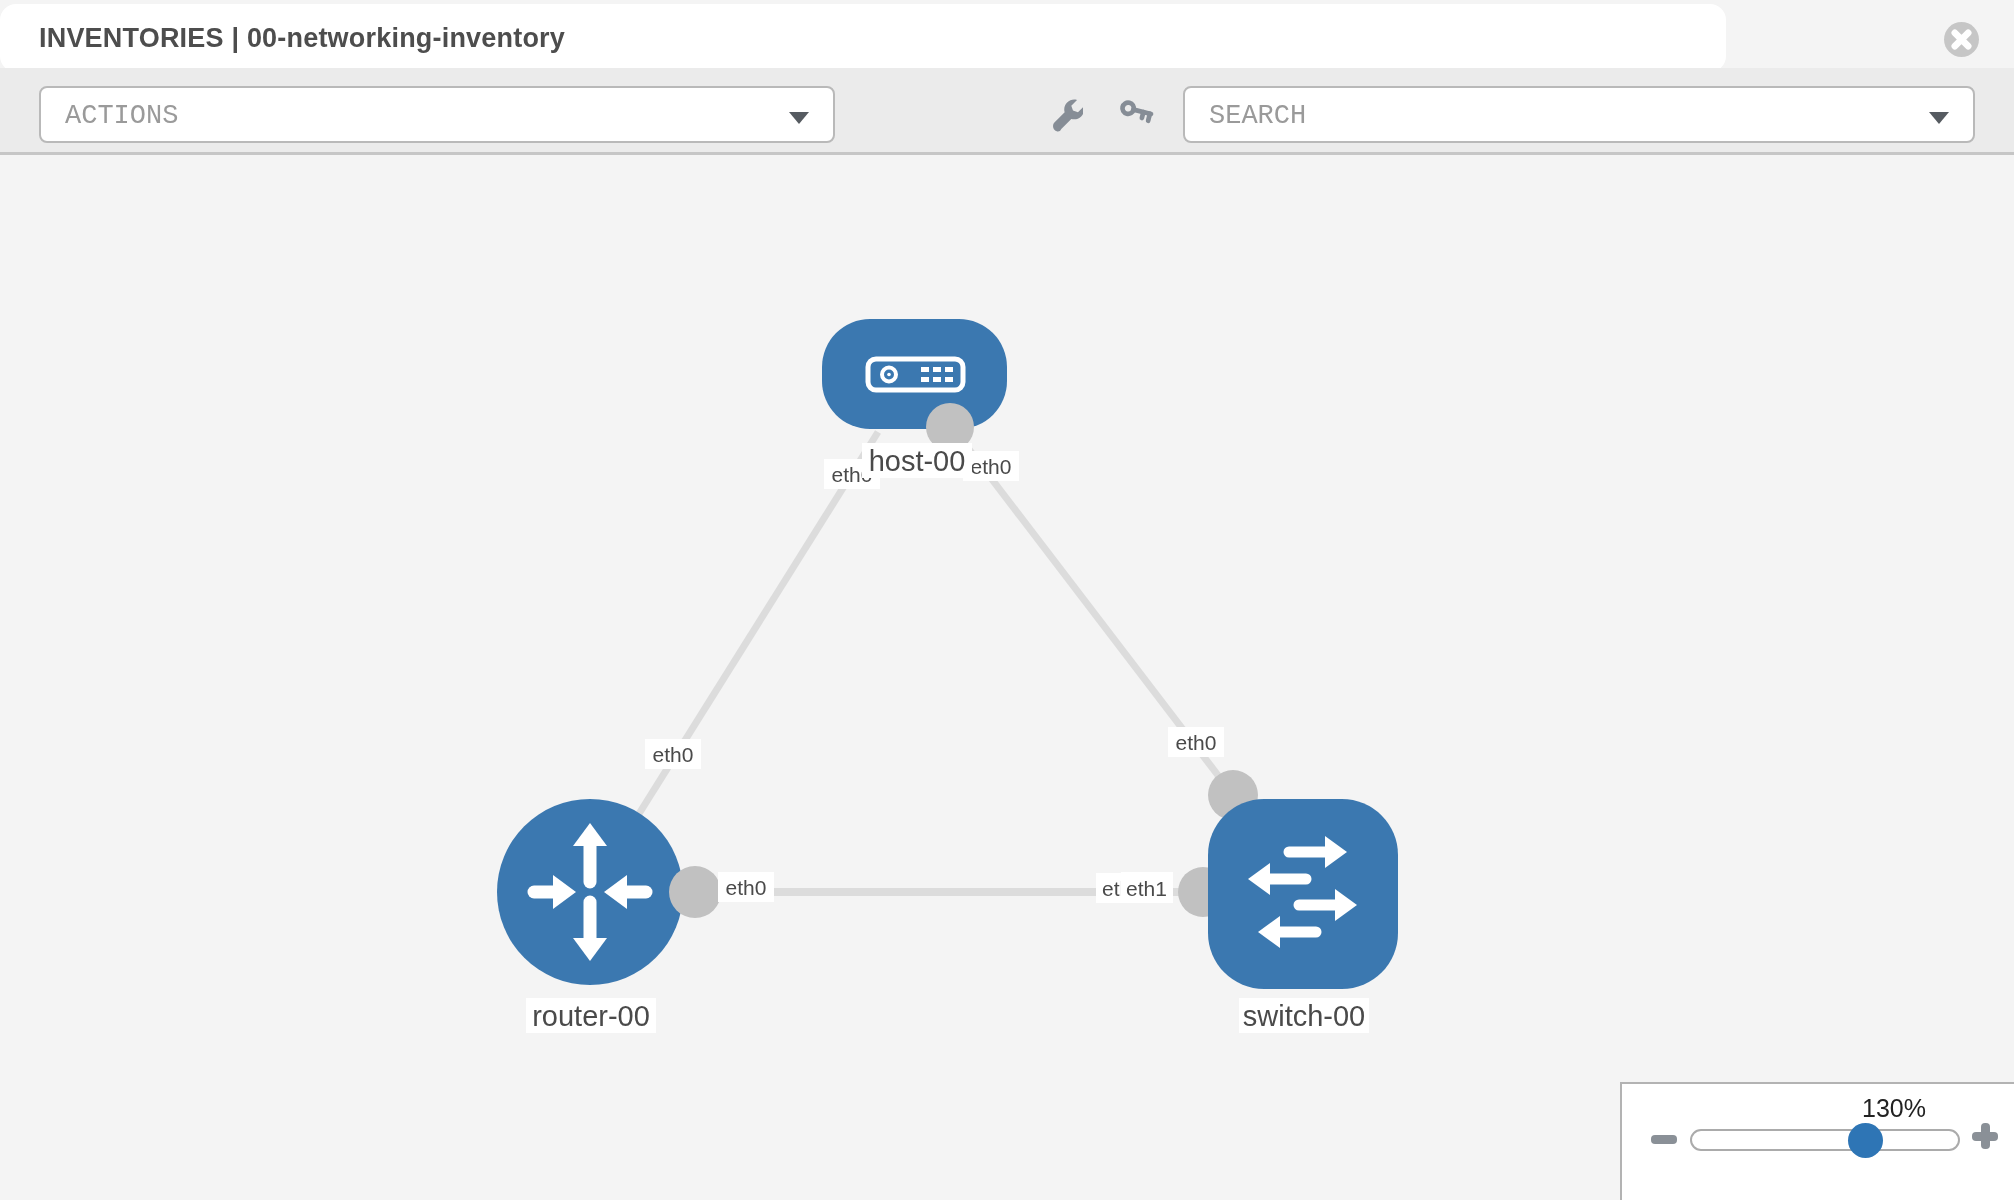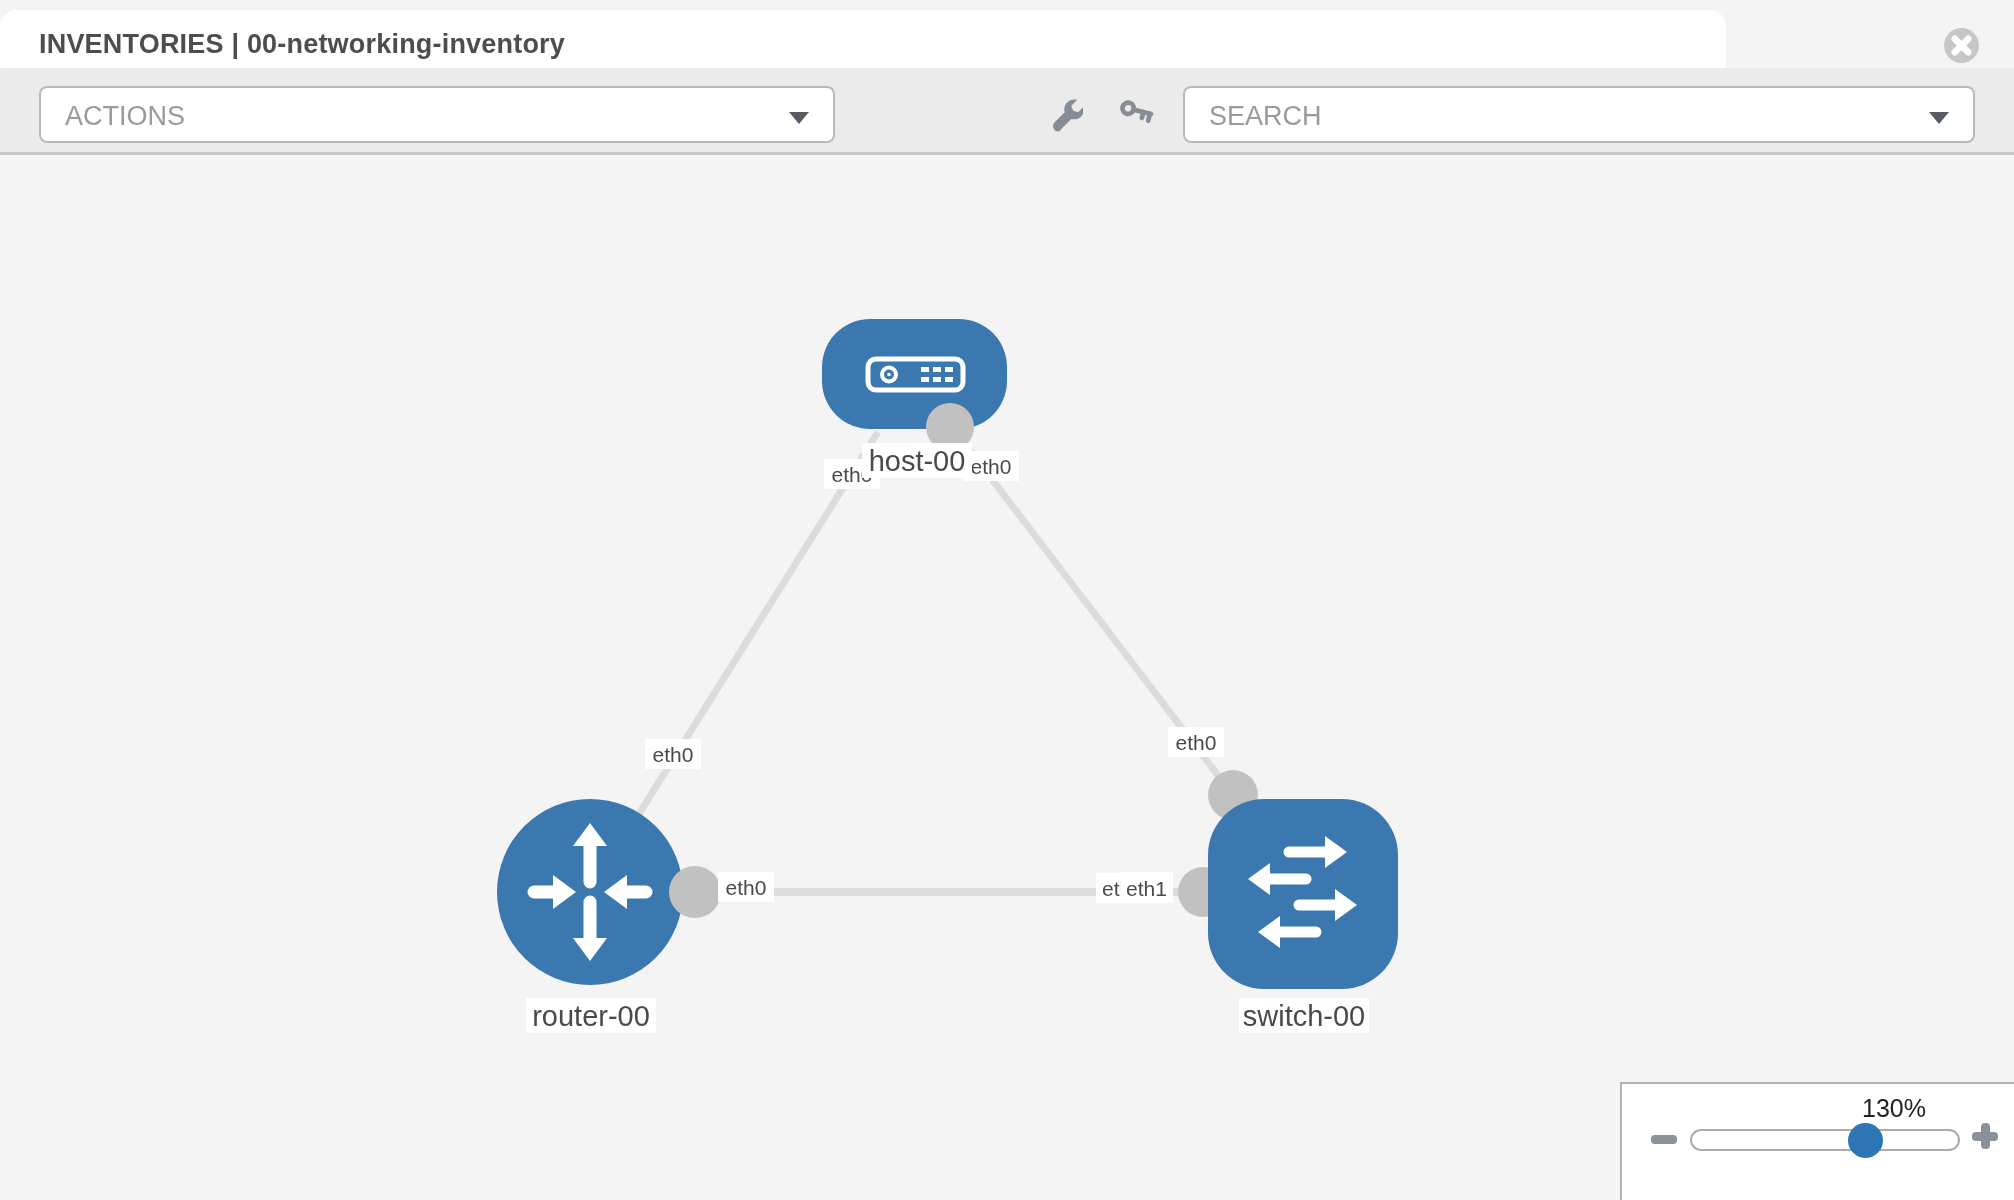--- a/index.html
+++ b/index.html
@@ -1,27 +1,27 @@
 <!DOCTYPE html>
 <html><head>
 <meta charset="utf-8">
 <style>
   * { margin:0; padding:0; box-sizing:border-box; }
   html,body { width:2014px; height:1200px; overflow:hidden; background:#f4f4f4;
               font-family:"Liberation Sans", sans-serif; }
 
   
-  .hdr { position:absolute; left:0; top:10px; width:1726px; height:68px; background:#ffffff;border-radius:16px; }
+  .hdr { position:absolute; left:0; top:4px; width:1726px; height:68px; background:#ffffff;border-radius:16px; }
   .hdr h1 { position:absolute; left:39px; top:19px; font-size:27px; font-weight:bold;
             color:#4d4d4d; letter-spacing:0.2px; }
   .close-btn { position:absolute; left:1943px; top:17px; width:37px; height:37px; cursor:pointer; }
 
   
   .toolbar { position:absolute; left:0; top:68px; width:2014px; height:87px;
-             background:#ebebeb; border-bottom:3px solid #c6c6c6; }
+             background:#ebebeb; border-bottom:3px solid #c6c6c6;font-family:Liberation Mono, monospace; }
   .select { position:absolute; top:18px; height:57px; background:#ffffff;
             border:2px solid #b9b9b9; border-radius:8px; cursor:pointer; }
   .select .sel-label { position:absolute; left:24px; top:13px; font-size:27px; color:#9a9a9a; }
   .select .caret { position:absolute; right:24px; top:24px; width:0; height:0;
                    border-left:10px solid transparent; border-right:10px solid transparent;
                    border-top:12px solid #565b61; }
   .sel-actions { left:39px;  width:796px; }
   .sel-search  { left:1183px; width:792px; }
   .tool-ic { position:absolute; top:30px; width:36px; height:36px; cursor:pointer; }
   .ic-wrench { left:1047px; }

